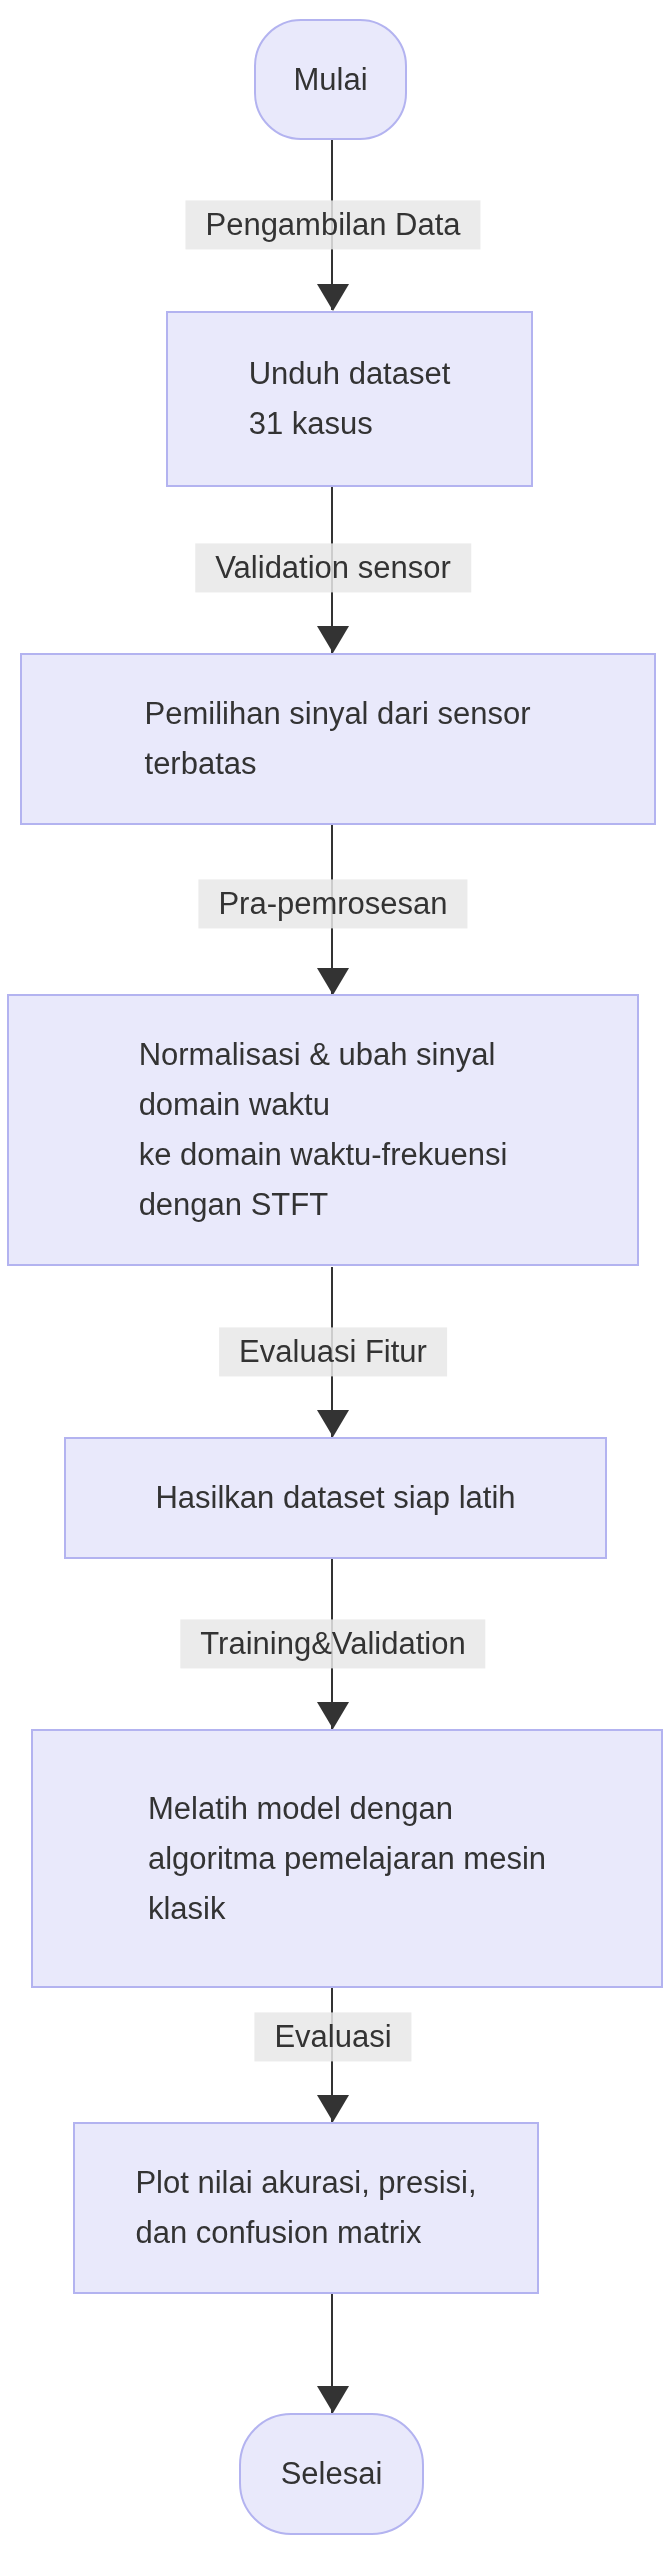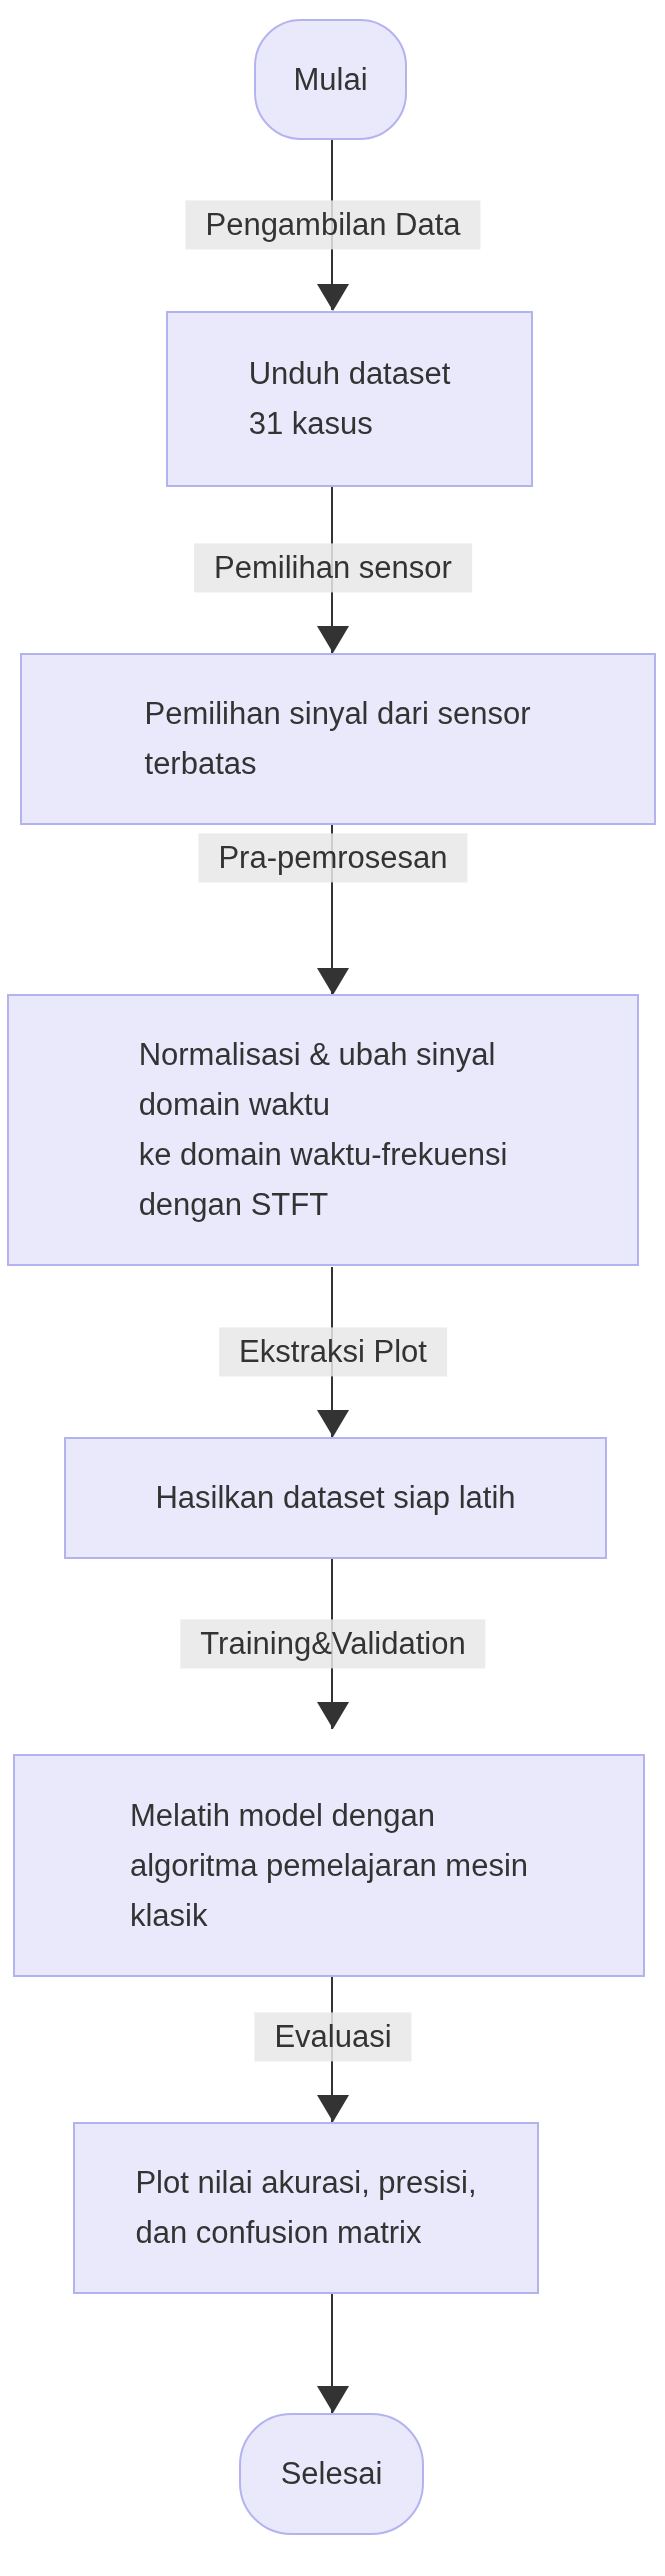--- a/index.html
+++ b/index.html
@@ -79,51 +79,51 @@
   <div class="arrowhead" style="top:284px;"></div>
   <div class="edge-label" style="top:225px;">Pengambilan Data</div>
 
   <div class="node rect" style="left:166px;top:311px;width:367px;height:176px;">
     <span class="node-text">Unduh dataset
 31 kasus</span>
   </div>
 
   <div class="edge-line" style="top:483px;height:170px;"></div>
   <div class="arrowhead" style="top:626px;"></div>
-  <div class="edge-label" style="top:568px;">Pemilihan sensor</div>
+  <div class="edge-label" style="top:568px;">Validation sensor</div>
 
   <div class="node rect" style="left:19.5px;top:653px;width:636px;height:172px;">
     <span class="node-text">Pemilihan sinyal dari sensor
 terbatas</span>
   </div>
 
   <div class="edge-line" style="top:825px;height:169px;"></div>
   <div class="arrowhead" style="top:968px;"></div>
-  <div class="edge-label" style="top:858px;">Pra-pemrosesan</div>
+  <div class="edge-label" style="top:904px;">Pra-pemrosesan</div>
 
   <div class="node rect" style="left:7px;top:994px;width:632px;height:272px;">
     <span class="node-text">Normalisasi &amp; ubah sinyal
 domain waktu
 ke domain waktu-frekuensi
 dengan STFT</span>
   </div>
 
   <div class="edge-line" style="top:1267px;height:170px;"></div>
   <div class="arrowhead" style="top:1410px;"></div>
-  <div class="edge-label" style="top:1352px;">Ekstraksi Plot</div>
+  <div class="edge-label" style="top:1352px;">Evaluasi Fitur</div>
 
   <div class="node rect" style="left:64px;top:1437px;width:543px;height:122px;">
     <span class="node-text">Hasilkan dataset siap latih</span>
   </div>
 
   <div class="edge-line" style="top:1559px;height:170px;"></div>
   <div class="arrowhead" style="top:1702px;"></div>
   <div class="edge-label" style="top:1644px;">Training&amp;Validation</div>
 
-  <div class="node rect" style="left:13px;top:1729px;width:632px;height:223px;margin-top:25px;">
+  <div class="node rect" style="left:31px;top:1729px;width:632px;height:259px;">
     <span class="node-text">Melatih model dengan
 algoritma pemelajaran mesin
 klasik</span>
   </div>
 
   <div class="edge-line" style="top:1952px;height:170px;"></div>
   <div class="arrowhead" style="top:2095px;"></div>
   <div class="edge-label" style="top:2037px;">Evaluasi</div>
 
   <div class="node rect" style="left:73px;top:2122px;width:466px;height:172px;">

